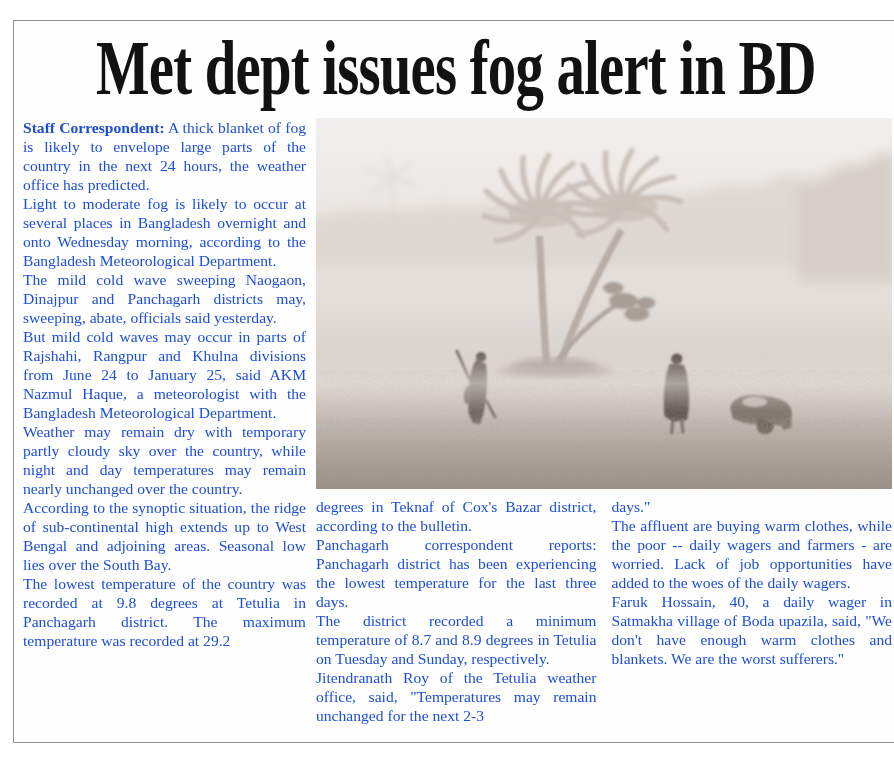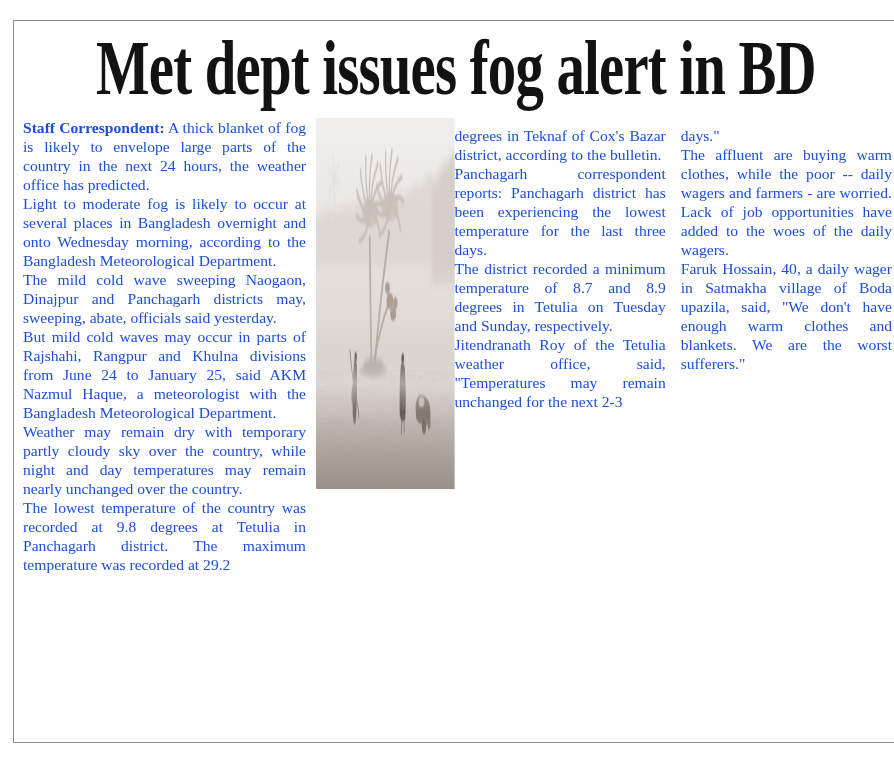--- a/index.html
+++ b/index.html
@@ -18,21 +18,21 @@
   .headline-wrap h1{
     margin:0;font-weight:bold;font-size:71px;color:#121212;white-space:nowrap;
     letter-spacing:-1px;transform:scale(0.80,1.10);transform-origin:center center;
     font-family:"Liberation Serif", serif;
   }
   .body-flex{display:flex;padding:2px 6px 0 9px;box-sizing:border-box;}
   .col-left{width:283px;margin-right:10px;flex:none;}
   .article p{
     margin:0;font-size:15.6px;line-height:19px;text-align:justify;color:#1d4ed8;
   }
-  .right-wrap{flex:1;display:flex;flex-direction:row;min-width:0;}
+  .right-wrap{flex:1;display:flex;flex-direction:column;min-width:0;}
   .photo{width:100%;height:371px;overflow:hidden;}
   .photo svg{display:block;width:100%;height:100%;}
   .cols-bottom{display:flex;gap:15px;margin-top:8px;}
   .cols-bottom .col{flex:1;min-width:0;}
 </style>
 </head>
 <body>
 
 <div class="page">
 
@@ -41,20 +41,21 @@
   </div>
 
   <div class="body-flex">
 
     <div class="col-left article">
       <p><b>Staff Correspondent:</b> <span>A thick blanket of fog is likely to envelope large parts of the country in the next 24 hours, the weather office has predicted.</span></p>
       <p>Light to moderate fog is likely to occur at several places in Bangladesh overnight and onto Wednesday morning, according to the Bangladesh Meteorological Department.</p>
       <p>The mild cold wave sweeping Naogaon, Dinajpur and Panchagarh districts may, sweeping, abate, officials said yesterday.</p>
       <p>But mild cold waves may occur in parts of Rajshahi, Rangpur and Khulna divisions from June 24 to January 25, said AKM Nazmul Haque, a meteorologist with the Bangladesh Meteorological Department.</p>
       <p>Weather may remain dry with temporary partly cloudy sky over the country, while night and day temperatures may remain nearly unchanged over the country.</p>
+      <p>According to the synoptic situation, the ridge of sub-continental high extends up to West Bengal and adjoining areas. Seasonal low lies over the South Bay.</p>
       <p>The lowest temperature of the country was recorded at 9.8 degrees at Tetulia in Panchagarh district. The maximum temperature was recorded at 29.2</p>
     </div>
 
     <div class="right-wrap">
 
       <div class="photo">
         <svg viewBox="0 0 562 371" preserveAspectRatio="none">
           <defs>
             <linearGradient id="bg" x1="0" y1="0" x2="0" y2="1">
               <stop offset="0" stop-color="#f1efee"></stop>

